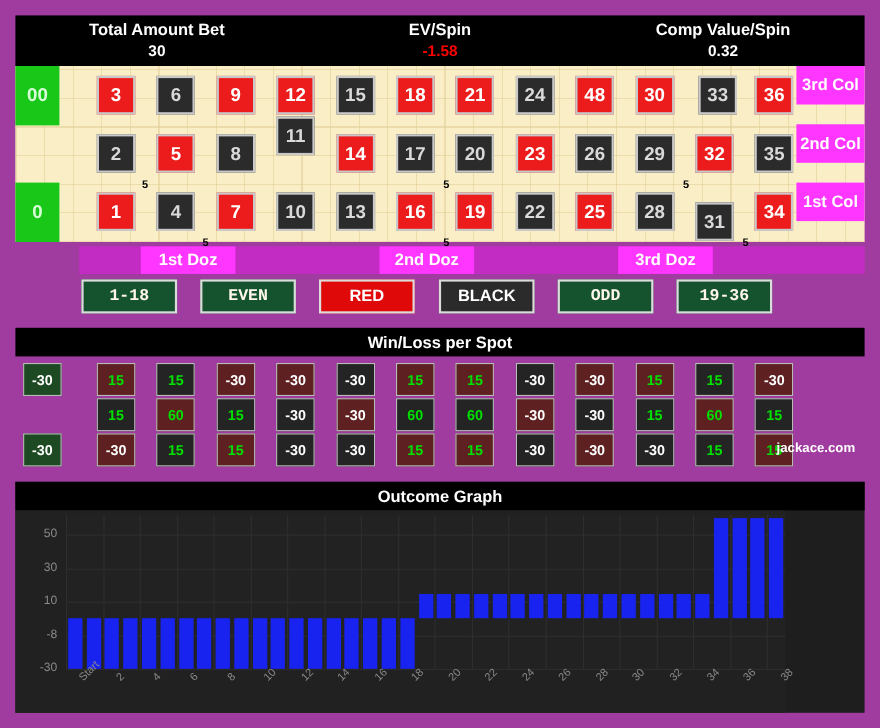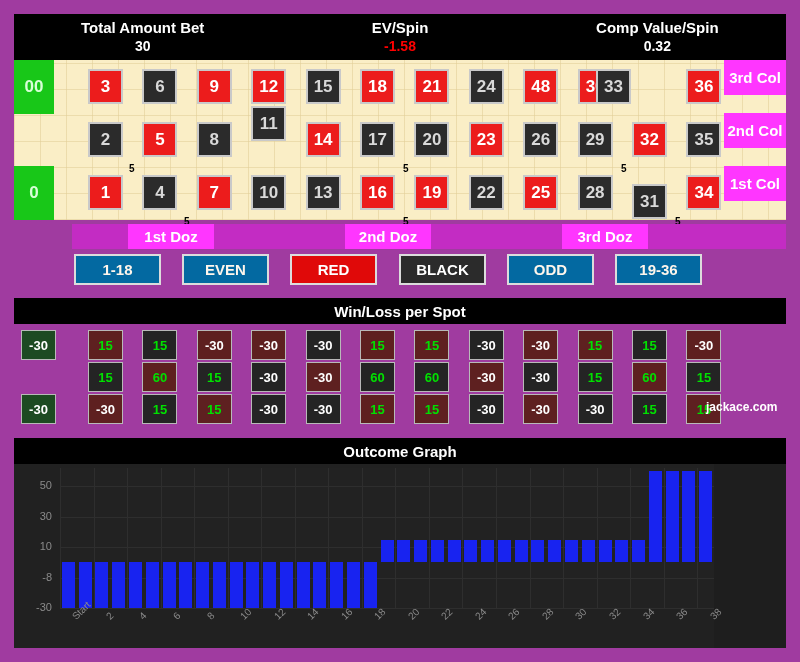--- a/index.html
+++ b/index.html
@@ -74,21 +74,21 @@
     position:absolute;left:72px;top:224px;width:714px;height:25px;background:#c32cc3;
   }
 
   
   .outside{
     position:absolute;top:254px;height:31px;
     display:flex;align-items:center;justify-content:center;
     font-size:15px;font-weight:bold;color:#ffe9d6;
     border:2px solid #dcdcdc;box-sizing:border-box;
   }
-  .outside.orange{background:#0369a1;color:#fff6ec;}
+  .outside.orange{background:#14532d;color:#fff6ec;font-family:Liberation Mono, monospace;}
   .outside.red{background:#e00909;color:#ffffff;}
   .outside.black{background:#2b2b2b;color:#ffffff;}
 
   
   .wl-head{
     position:absolute;left:14px;top:298px;width:772px;height:26px;
     background:#000;color:#fff;font-size:15px;font-weight:bold;
     display:flex;align-items:center;justify-content:center;
   }
   .wl{
@@ -172,21 +172,21 @@
         <div class="num red" style="left: 74px; top: 9px;">3</div>
         <div class="num black" style="left: 128.4px; top: 9px;">6</div>
         <div class="num red" style="left: 182.8px; top: 9px;">9</div>
         <div class="num red" style="left: 237.2px; top: 9px;">12</div>
         <div class="num black" style="left: 291.6px; top: 9px;">15</div>
         <div class="num red" style="left: 346px; top: 9px;">18</div>
         <div class="num red" style="left: 400.4px; top: 9px;">21</div>
         <div class="num black" style="left: 454.8px; top: 9px;">24</div>
         <div class="num red" style="left: 509.2px; top: 9px;">48</div>
         <div class="num red" style="left: 563.6px; top: 9px;">30</div>
-        <div class="num black" style="left: 582px; top: 9px;">33</div>
+        <div class="num black" style="left: 621px; top: 9px;">33</div>
         <div class="num red" style="left: 672.4px; top: 9px;">36</div>
         <div class="num black" style="left: 74px; top: 62px;">2</div>
         <div class="num red" style="left: 128.4px; top: 62px;">5</div>
         <div class="num black" style="left: 182.8px; top: 62px;">8</div>
         <div class="num black" style="left: 237.2px; top: 46px;">11</div>
         <div class="num red" style="left: 291.6px; top: 62px;">14</div>
         <div class="num black" style="left: 346px; top: 62px;">17</div>
         <div class="num black" style="left: 400.4px; top: 62px;">20</div>
         <div class="num red" style="left: 454.8px; top: 62px;">23</div>
         <div class="num black" style="left: 509.2px; top: 62px;">26</div>

